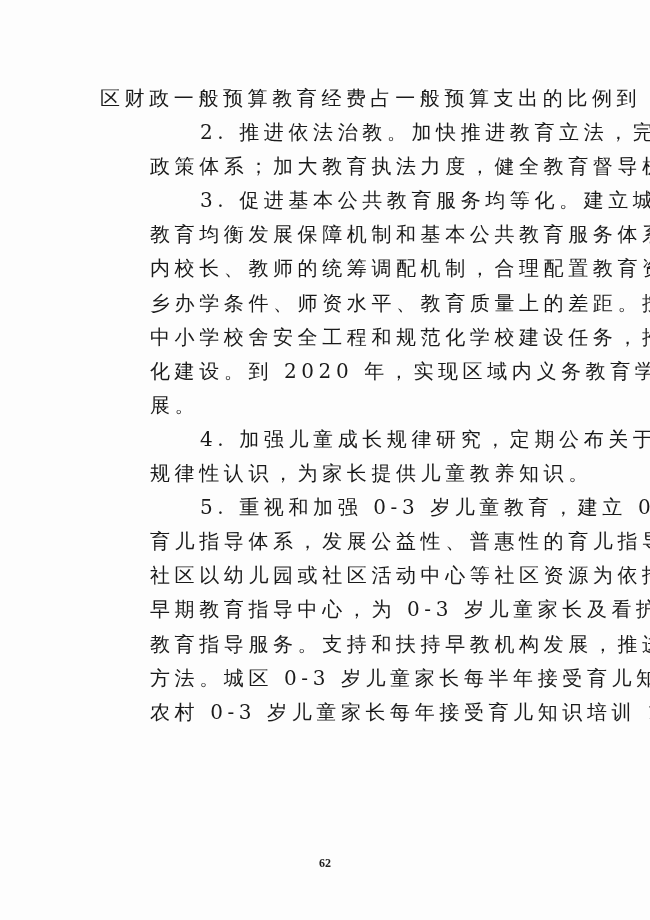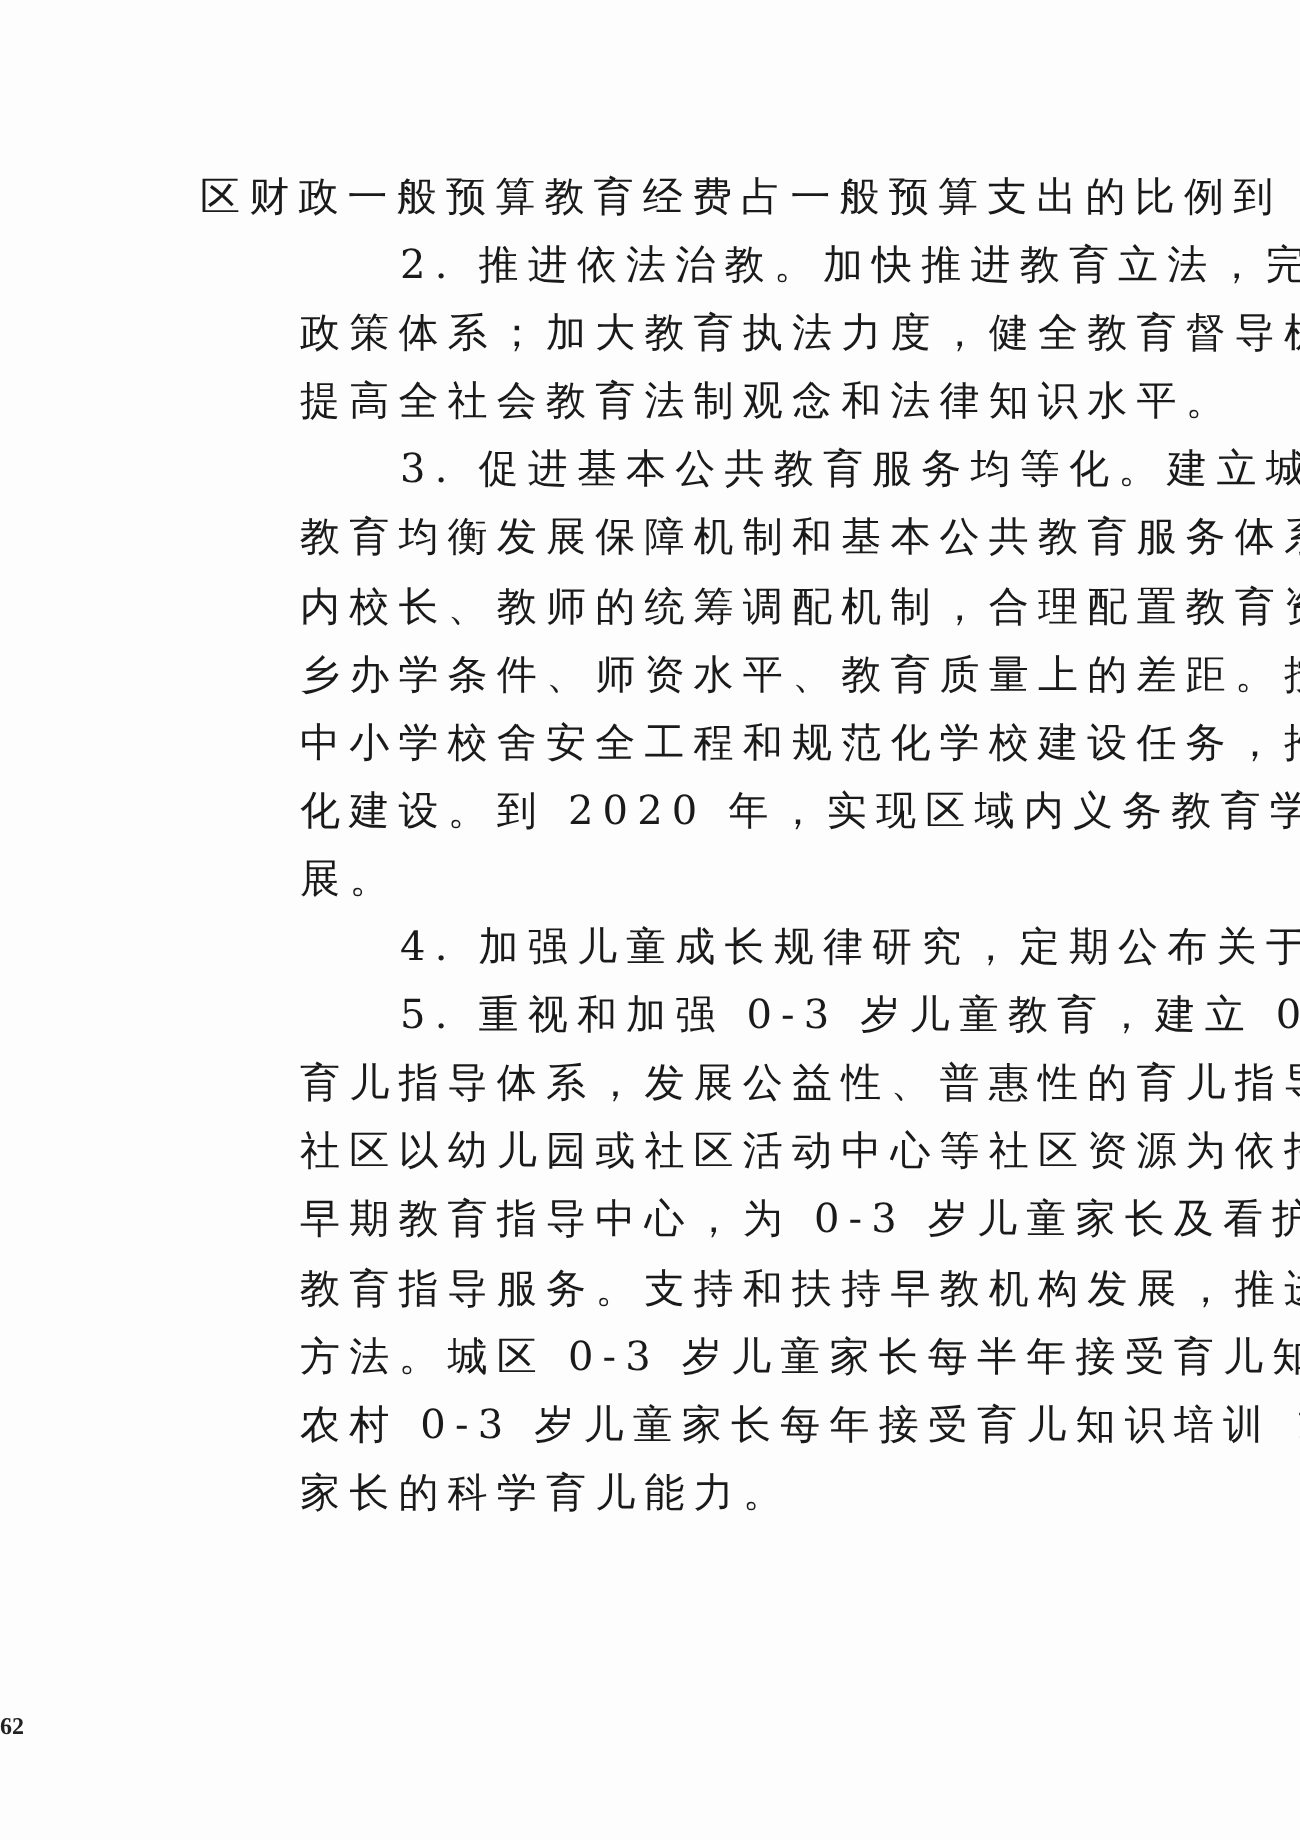--- a/index.html
+++ b/index.html
@@ -44,63 +44,63 @@
       display: block;
       height: 34.1px;
       white-space: nowrap;
       overflow: visible;
     }
     .page-number {
       position: absolute;
       left: 0;
       width: 650px;
       top: 856px;
+      text-align: center;
       font-size: 12px;
       font-weight: bold;
       font-family: "Liberation Serif", serif;
       color: #222;
     }
   </style>
 </head>
 <body>
 
 <div class="page">
   <div class="body-text">
 
     <p class="para">
       <span class="line">区财政一般预算教育经费占一般预算支出的比例到 2020 年</span>
     </p>
 
     <p class="para indent">
       <span class="line" style="padding-left:50px">2. 推进依法治教。加快推进教育立法，完善教育法规</span>
       <span class="line">政策体系；加大教育执法力度，健全教育督导机构和制度；</span>
-      <span class="line">提高全社会教育法制观念和法律知识水平。</span>
     </p>
 
     <p class="para indent">
       <span class="line" style="padding-left:50px">3. 促进基本公共教育服务均等化。建立城乡一体化的</span>
       <span class="line">教育均衡发展保障机制和基本公共教育服务体系。完善区域</span>
       <span class="line">内校长、教师的统筹调配机制，合理配置教育资源，缩小城</span>
       <span class="line">乡办学条件、师资水平、教育质量上的差距。按期按质完成</span>
       <span class="line">中小学校舍安全工程和规范化学校建设任务，推进学校标准</span>
       <span class="line">化建设。到 2020 年，实现区域内义务教育学位均衡优质发</span>
       <span class="line">展。</span>
     </p>
 
     <p class="para indent">
       <span class="line" style="padding-left:50px">4. 加强儿童成长规律研究，定期公布关于儿童成长的</span>
+      <span class="line">规律性认识，为家长提供儿童教养知识。</span>
     </p>
 
     <p class="para indent">
       <span class="line" style="padding-left:50px">5. 重视和加强 0-3 岁儿童教育，建立 0-3 岁儿童科学</span>
       <span class="line">育儿指导体系，发展公益性、普惠性的育儿指导机构。城乡</span>
       <span class="line">社区以幼儿园或社区活动中心等社区资源为依托，设立儿童</span>
       <span class="line">早期教育指导中心，为 0-3 岁儿童家长及看护人员提供早期</span>
       <span class="line">教育指导服务。支持和扶持早教机构发展，推进科学的保教</span>
       <span class="line">方法。城区 0-3 岁儿童家长每半年接受育儿知识培训 1 次，</span>
       <span class="line">农村 0-3 岁儿童家长每年接受育儿知识培训 1 次，不断提高</span>
-      <span class="line">家长的科学育儿能力。</span>
     </p>
 
   </div>
 
   <div class="page-number">62</div>
 </div>
 
 </body></html>

